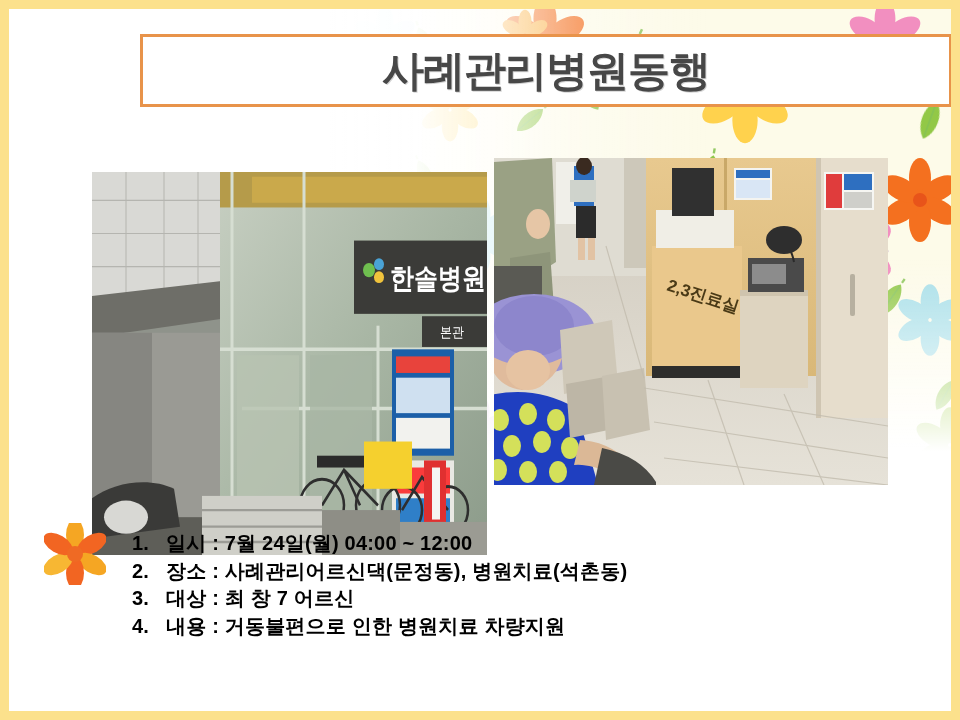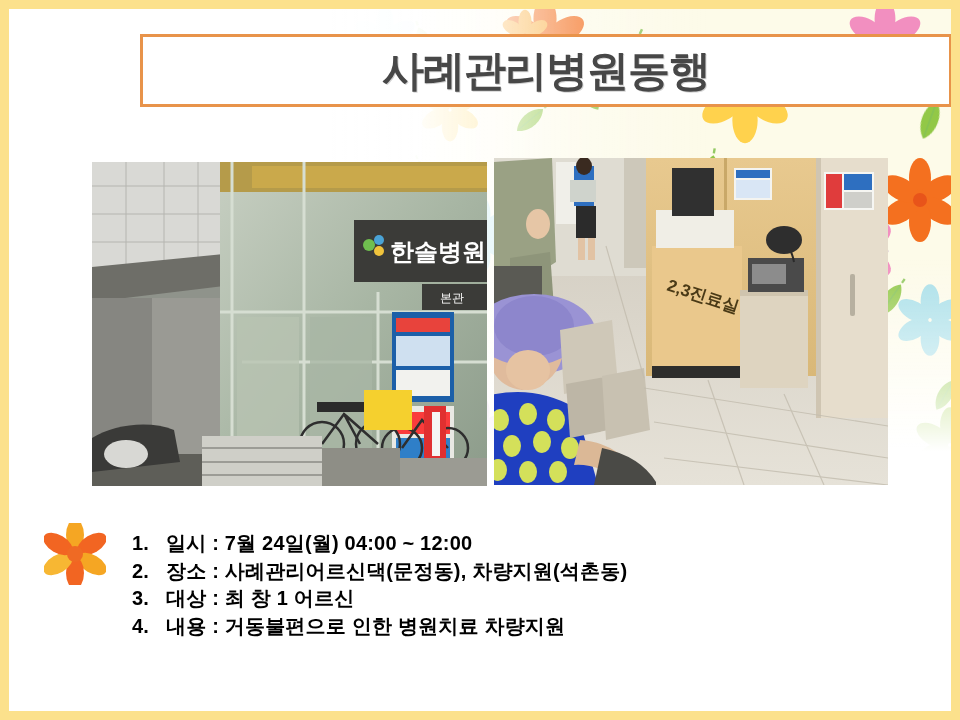--- a/index.html
+++ b/index.html
@@ -62,21 +62,21 @@
     text-shadow:1px 1px 0 rgba(0,0,0,0.18);
   }
 
   
   .photo {
     position:absolute;
     z-index:10;
     overflow:hidden;
     background:#9a9a92;
   }
-  #photo-left  { left:92px;  top:162px; width:395px; height:324px; }
+  #photo-left  { left:92px;  top:172px; width:395px; height:383px; }
   #photo-right { left:494px; top:158px; width:394px; height:327px; }
   .photo svg { display:block; width:100%; height:100%; }
 
   
   #flower-mark {
     position:absolute; left:44px; top:523px; width:62px; height:62px;
     z-index:10;
   }
 
   
@@ -436,25 +436,25 @@
     </g>
   </svg>
 
   <ul id="detail-list">
     <li>
       <span class="num">1.</span>
       <span class="txt">일시 : 7월  24일(월) 04:00 ~ 12:00</span>
     </li>
     <li>
       <span class="num">2.</span>
-      <span class="txt">장소 : 사례관리어르신댁(문정동), 차량지원(석촌동)</span>
+      <span class="txt">장소 : 사례관리어르신댁(문정동), 병원치료(석촌동)</span>
     </li>
     <li>
       <span class="num">3.</span>
-      <span class="txt">대상 : 최 창 1 어르신</span>
+      <span class="txt">대상 : 최 창 7 어르신</span>
     </li>
     <li>
       <span class="num">4.</span>
       <span class="txt">내용 : 거동불편으로 인한 병원치료 차량지원</span>
     </li>
   </ul>
 
   <div class="edge edge-top"></div>
   <div class="edge edge-left"></div>
   <div class="edge edge-right"></div>

